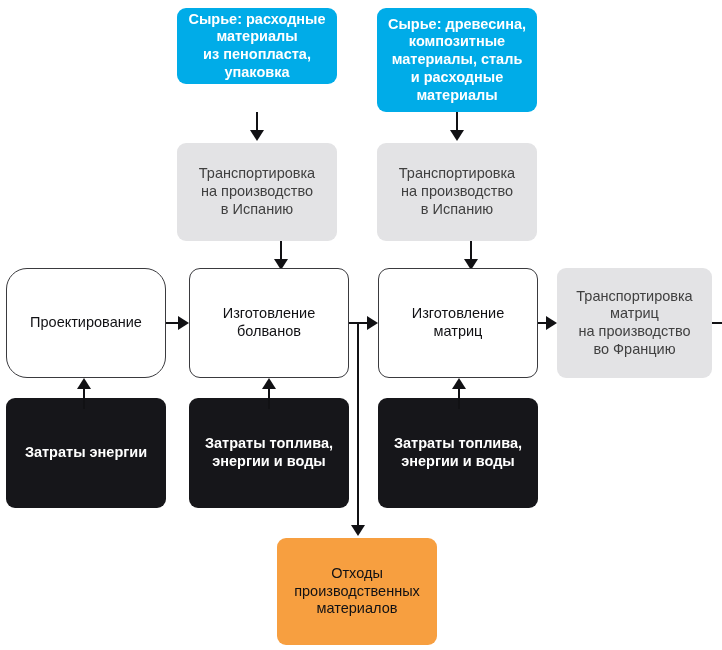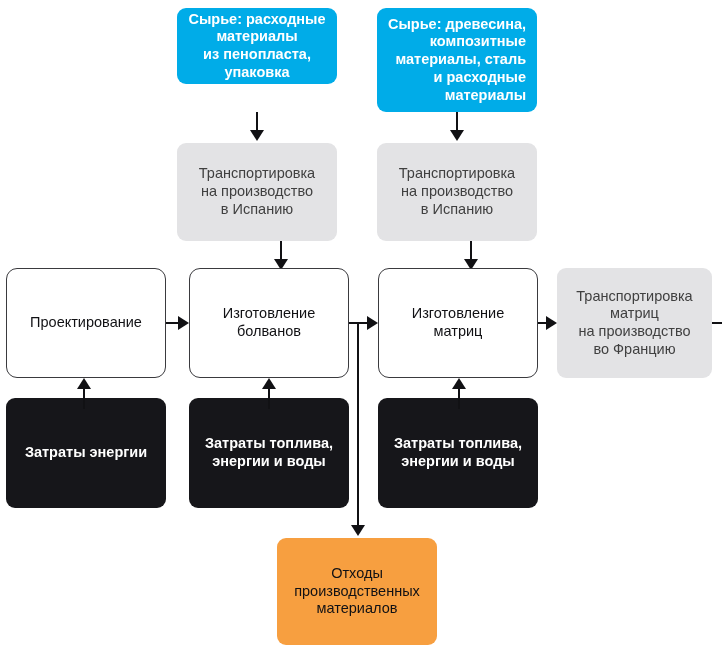--- a/index.html
+++ b/index.html
@@ -92,21 +92,21 @@
 
 <div id="canvas">
 
   <div class="node node-src" style="left:177px; top:8px; width:160px; height:76px;">
     <span>Сырье: расходные
 материалы
 из пенопласта,
 упаковка</span>
   </div>
 
-  <div class="node node-src" style="left:377px; top:8px; width:160px; height:104px;text-align:right;">
+  <div class="node node-src" style="left:377px; top:8px; width:160px; height:104px;">
     <span>Сырье: древесина,
 композитные
 материалы, сталь
 и расходные
 материалы</span>
   </div>
 
   <div class="edge edge-v" style="left:256px; top:112px; height:20px;"></div>
   <div class="arrowhead arrow-down" style="left:250px; top:130px;"></div>
 
@@ -124,21 +124,21 @@
 на производство
 в Испанию</span>
   </div>
 
   <div class="edge edge-v" style="left:280px; top:241px; height:22px;"></div>
   <div class="arrowhead arrow-down" style="left:274px; top:259px;"></div>
 
   <div class="edge edge-v" style="left:470px; top:241px; height:22px;"></div>
   <div class="arrowhead arrow-down" style="left:464px; top:259px;"></div>
 
-  <div class="node node-process" style="left:6px; top:268px; width:160px; height:110px;">
+  <div class="node node-process" style="left:6px; top:268px; width:160px; height:110px;border-radius:21px;">
     <span>Проектирование</span>
   </div>
 
   <div class="node node-process" style="left:189px; top:268px; width:160px; height:110px;">
     <span>Изготовление
 болванов</span>
   </div>
 
   <div class="node node-process" style="left:378px; top:268px; width:160px; height:110px;">
     <span>Изготовление

